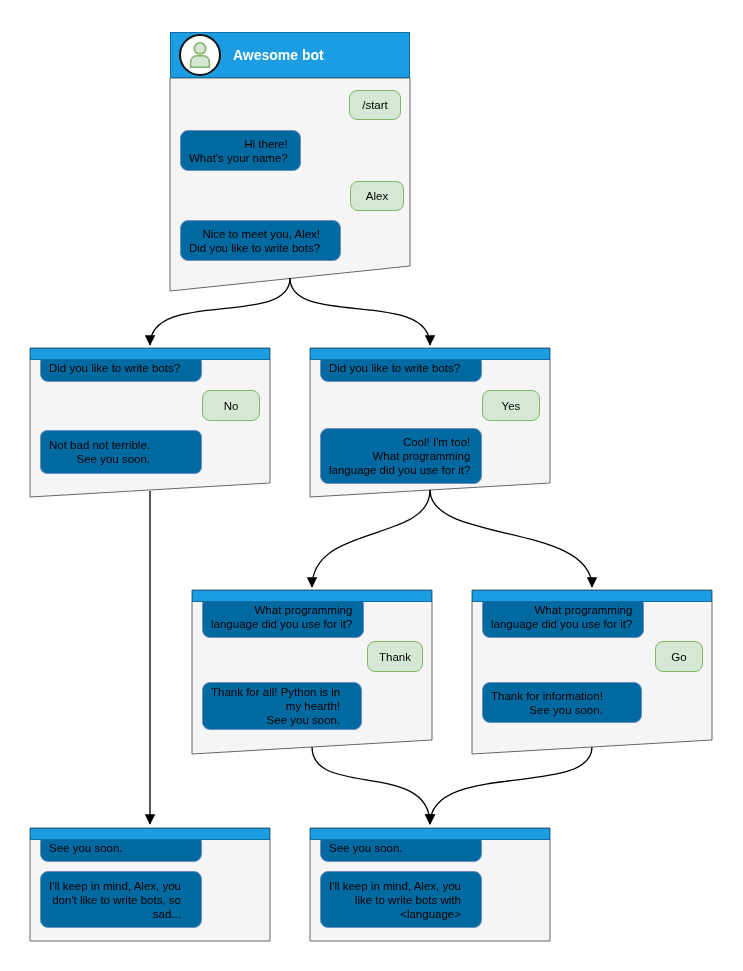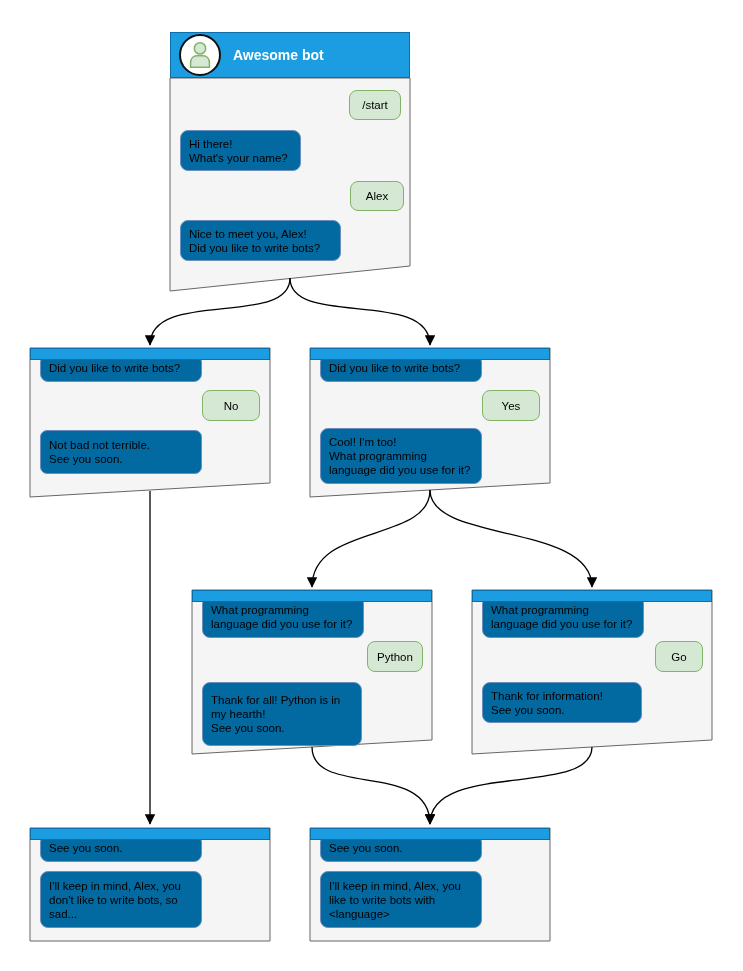--- a/index.html
+++ b/index.html
@@ -1,18 +1,18 @@
 <!DOCTYPE html>
 <html><head>
 <meta charset="utf-8">
 <style>
   html, body { margin:0; padding:0; background:#ffffff; }
   .stage {
     position:relative; width:743px; height:971px; background:#ffffff;
-    font-family:"Liberation Sans", sans-serif; overflow:hidden;
+    font-family:"Liberation Sans", sans-serif; overflow:hidden;text-align:right;
   }
   svg.canvas { position:absolute; left:0; top:0; z-index:0; }
   .win-body { fill:#F5F5F5; stroke:#666666; stroke-width:1; }
   .edge { fill:none; stroke:#000000; stroke-width:1.3; }
   .header {
     position:absolute; z-index:3; background:#1C9DE2; border:1px solid #0E6EA8;
     box-sizing:border-box; display:flex; align-items:center;
   }
   .titlebar {
     position:absolute; z-index:3; height:12px; width:240px;
@@ -87,22 +87,22 @@
   <div class="titlebar" style="left:310px; top:348px;"></div>
   <div class="bubble bot" style="left:320px; top:354px; width:162px; height:28px;">Did you like to write bots?</div>
   <div class="bubble user" style="left:482px; top:390px; width:58px;  height:31px;">Yes</div>
   <div class="bubble bot" style="left:320px; top:428px; width:162px; height:56px;">Cool! I'm too!
 What programming
 language did you use for it?</div>
 
   <div class="titlebar" style="left:192px; top:590px;"></div>
   <div class="bubble bot" style="left:202px; top:596px; width:162px; height:42px;">What programming
 language did you use for it?</div>
-  <div class="bubble user" style="left:367px; top:641px; width:56px;  height:31px;">Python</div>
-  <div class="bubble bot" style="left:202px; top:682px; width:160px; height:64px;">Thank for all! Python is in
+  <div class="bubble user" style="left:367px; top:641px; width:56px;  height:31px;">Thank</div>
+  <div class="bubble bot" style="left:202px; top:682px; width:160px; height:48px;">Thank for all! Python is in
 my hearth!
 See you soon.</div>
 
   <div class="titlebar" style="left:472px; top:590px;"></div>
   <div class="bubble bot" style="left:482px; top:596px; width:162px; height:42px;">What programming
 language did you use for it?</div>
   <div class="bubble user" style="left:655px; top:641px; width:48px;  height:31px;">Go</div>
   <div class="bubble bot" style="left:482px; top:682px; width:160px; height:41px;">Thank for information!
 See you soon.</div>
 

